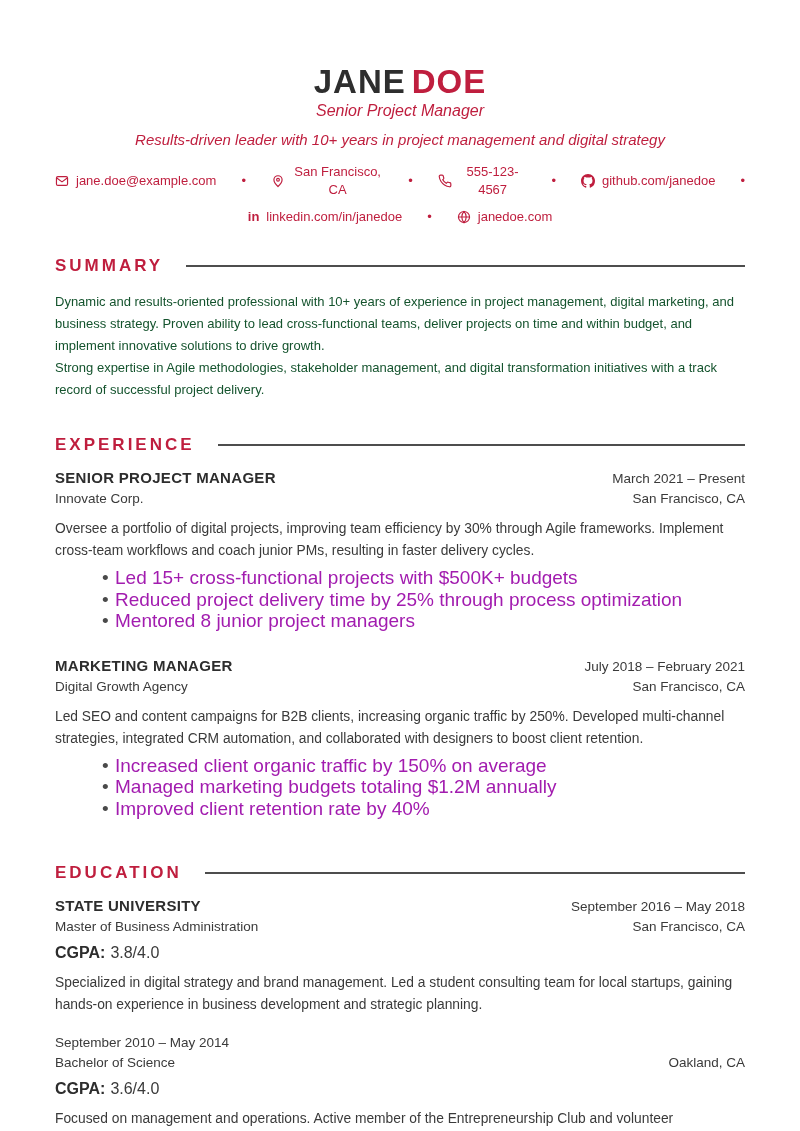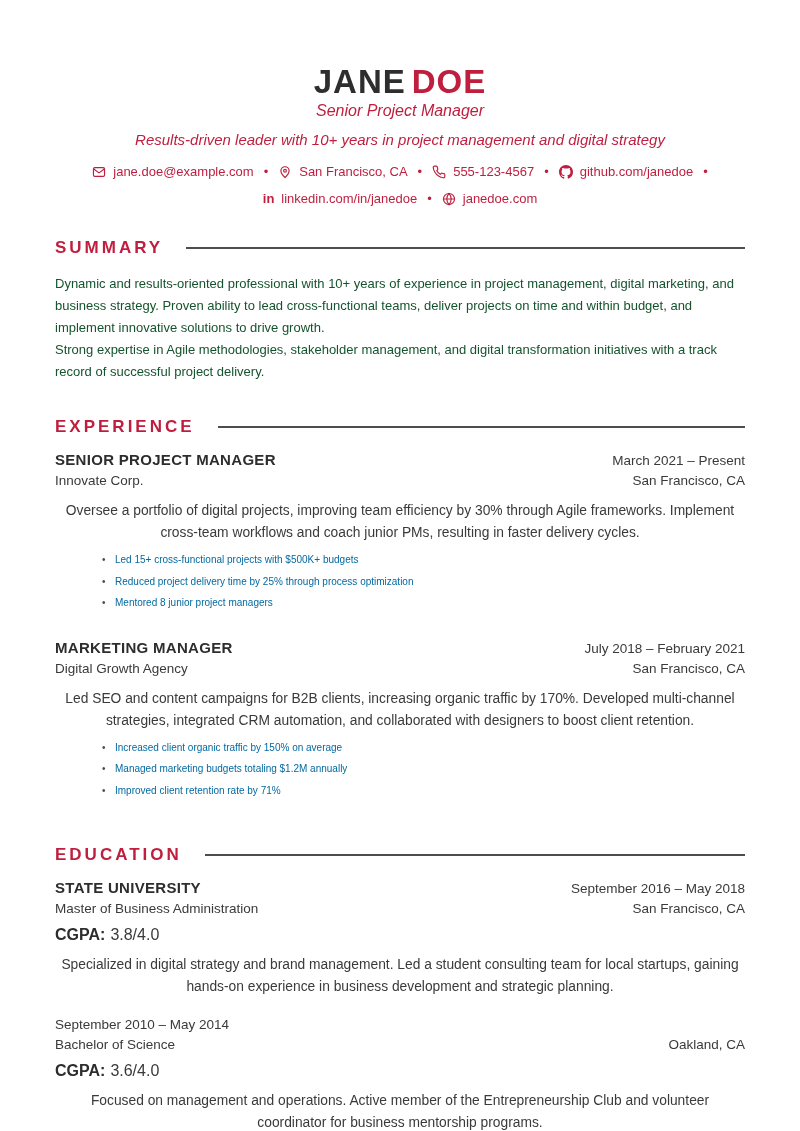--- a/index.html
+++ b/index.html
@@ -36,21 +36,21 @@
     font-size: 15px;
     font-style: italic;
     color: #bf1e3e;
     line-height: 20px;
   }
   .contact-row {
     margin-top: 13px;
     display: flex;
     justify-content: center;
     align-items: center;
-    gap: 10px;
+    gap: 25px;
     font-size: 13px;
     color: #bf1e3e;
     line-height: 18px;
   }
   .contact-row + .contact-row { margin-top: 9px; }
   .citem { display: inline-flex; align-items: center; gap: 7px; }
   .cicon { display: inline-flex; align-items: center; }
   .cicon svg { width: 14px; height: 14px; display: block; }
   .in-glyph { font-weight: 700; font-size: 13px; line-height: 14px; letter-spacing: 0; }
   .csep { color: #bf1e3e; font-size: 13px; }
@@ -81,29 +81,29 @@
   .entry-row { display: flex; justify-content: space-between; align-items: baseline; }
   .entry-title {
     font-size: 15px;
     font-weight: 700;
     color: #2d2d2d;
     letter-spacing: 0.3px;
     line-height: 20px;
   }
   .entry-meta { font-size: 13.5px; color: #3a3a3a; line-height: 20px; text-align: right; }
   .entry-sub { font-size: 13.5px; color: #3a3a3a; line-height: 20px; }
-  .entry-desc { margin: 9px 0 0; font-size: 13.8px; line-height: 22px; text-align: center; }
+  .entry-desc { margin: 9px 0 0; font-size: 13.8px; line-height: 22px; }
 
   ul.bullets { margin: 5px 0 0; padding: 0; list-style: none; }
   ul.bullets li {
     position: relative;
     padding-left: 60px;
-    font-size: 10px;
+    font-size: 19px;
     line-height: 21.5px;
-    color: #0369a1;
+    color: #a21caf;
   }
   ul.bullets li::before {
     content: "\2022";
     position: absolute;
     left: 47px;
     color: #4a4a4a;
   }
 
   .cgpa { margin-top: 6px; font-size: 16px; line-height: 20px; }
   .cgpa-label { font-weight: 700; color: #2d2d2d; margin-right: 5px; }
@@ -219,25 +219,25 @@
 
     <div class="entry">
       <div class="entry-row">
         <span class="entry-title">MARKETING MANAGER</span>
         <span class="entry-meta">July 2018 – February 2021</span>
       </div>
       <div class="entry-row">
         <span class="entry-sub">Digital Growth Agency</span>
         <span class="entry-meta">San Francisco, CA</span>
       </div>
-      <p class="entry-desc">Led SEO and content campaigns for B2B clients, increasing organic traffic by 170%. Developed multi-channel strategies, integrated CRM automation, and collaborated with designers to boost client retention.</p>
+      <p class="entry-desc">Led SEO and content campaigns for B2B clients, increasing organic traffic by 250%. Developed multi-channel strategies, integrated CRM automation, and collaborated with designers to boost client retention.</p>
       <ul class="bullets">
         <li>Increased client organic traffic by 150% on average</li>
         <li>Managed marketing budgets totaling $1.2M annually</li>
-        <li>Improved client retention rate by 71%</li>
+        <li>Improved client retention rate by 40%</li>
       </ul>
     </div>
   </section>
 
   <section id="section-education">
     <div class="sec-head">
       <span class="sec-title">EDUCATION</span>
       <span class="sec-rule"></span>
     </div>
 

